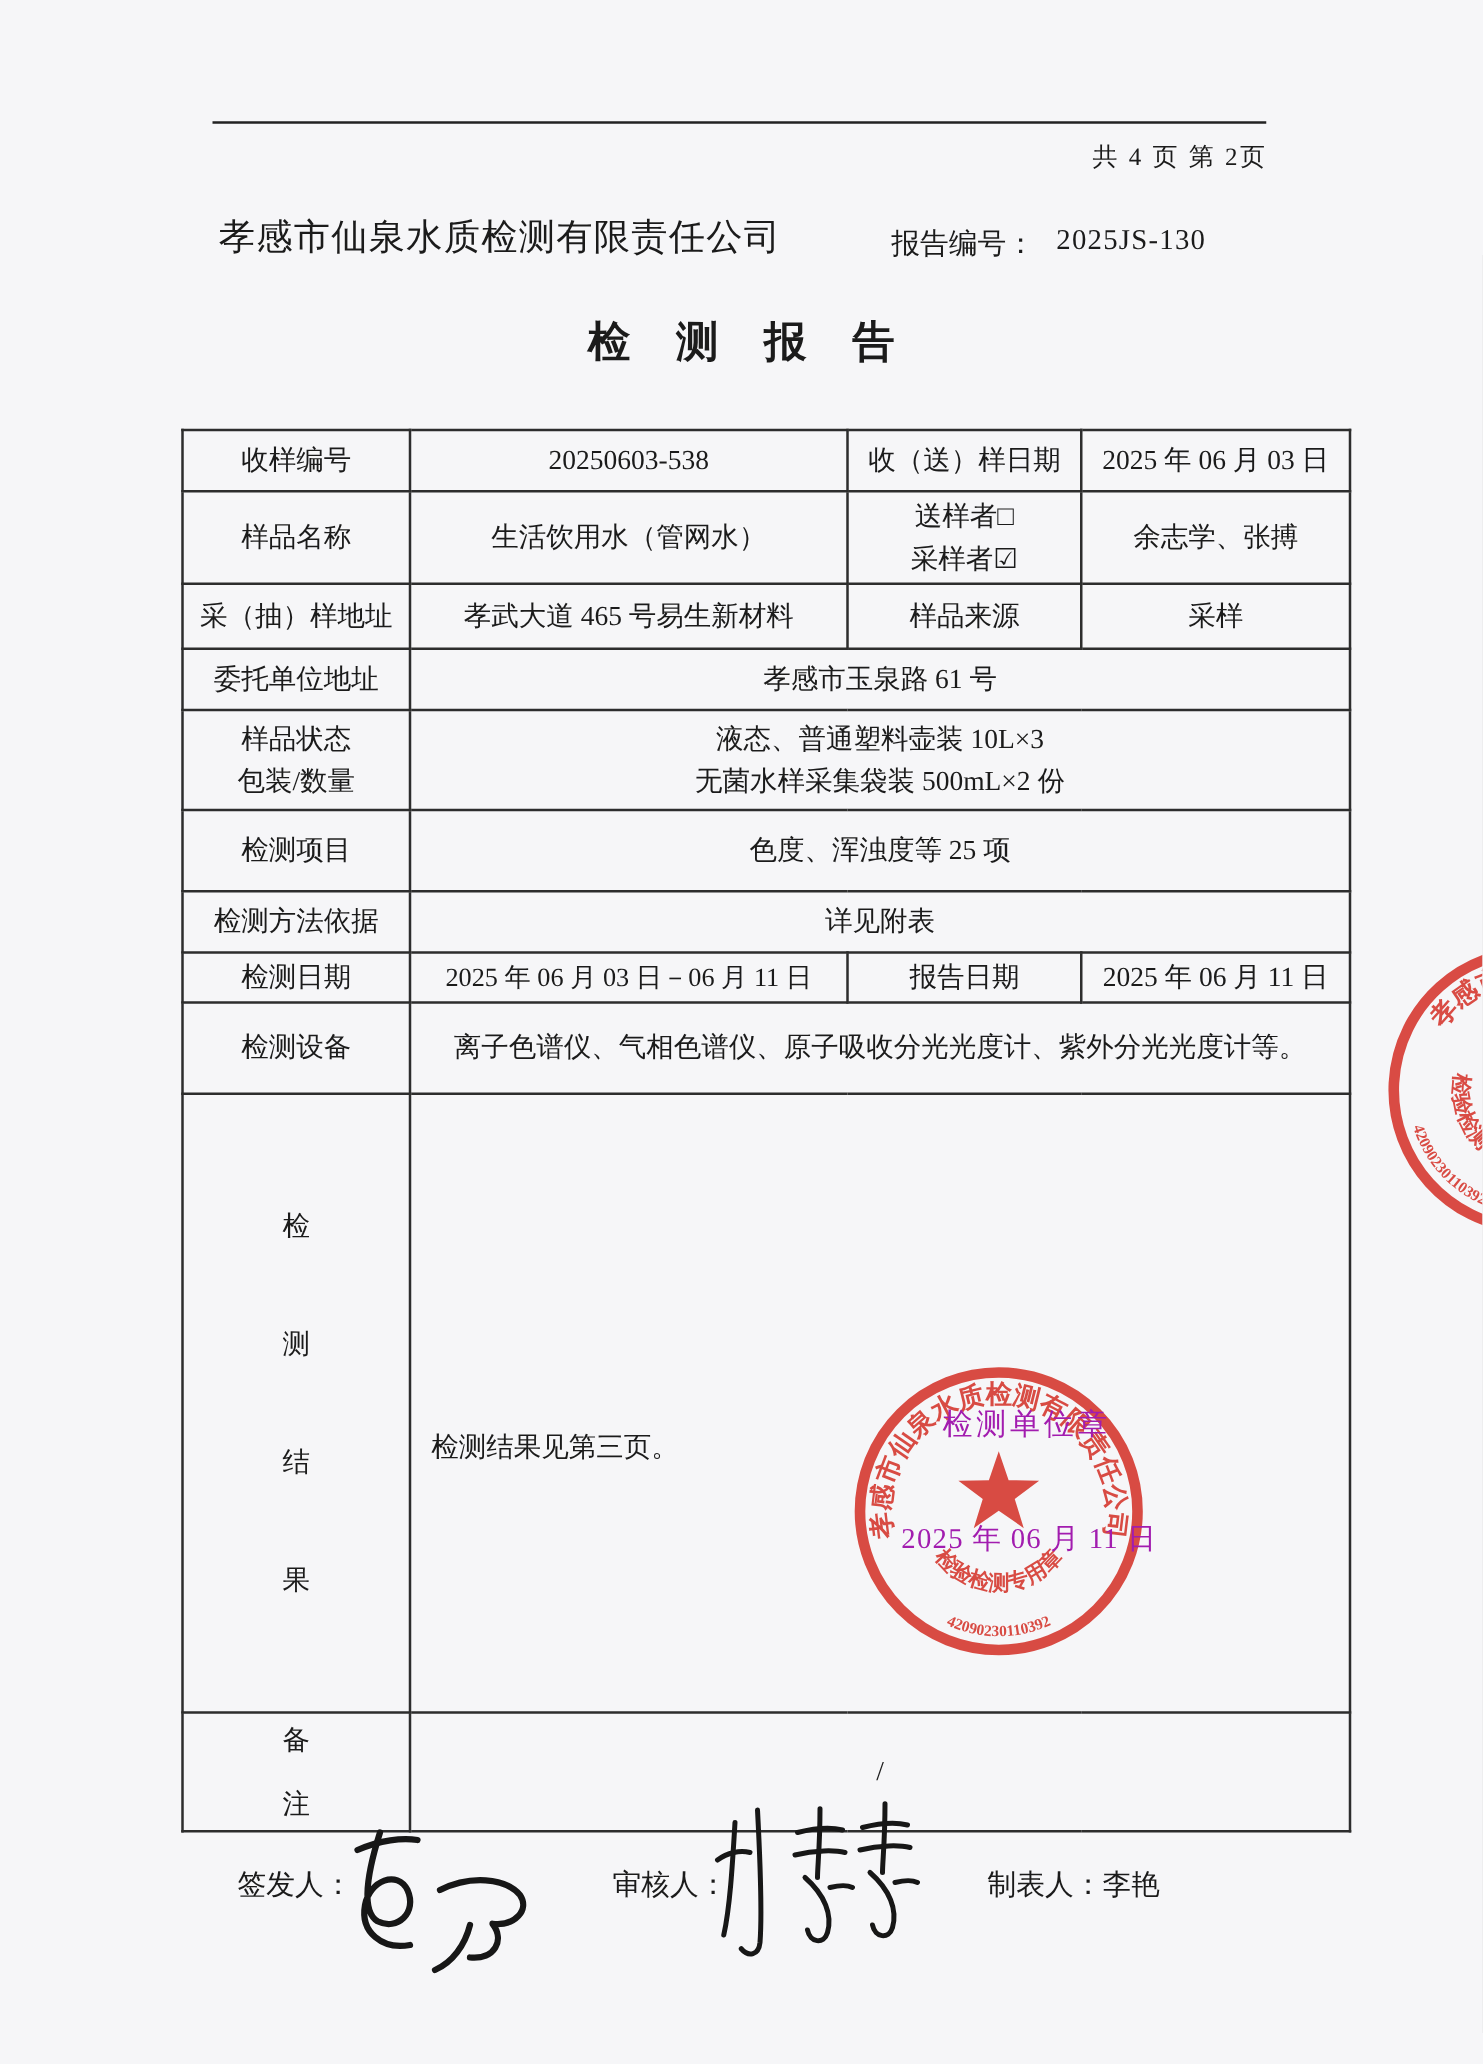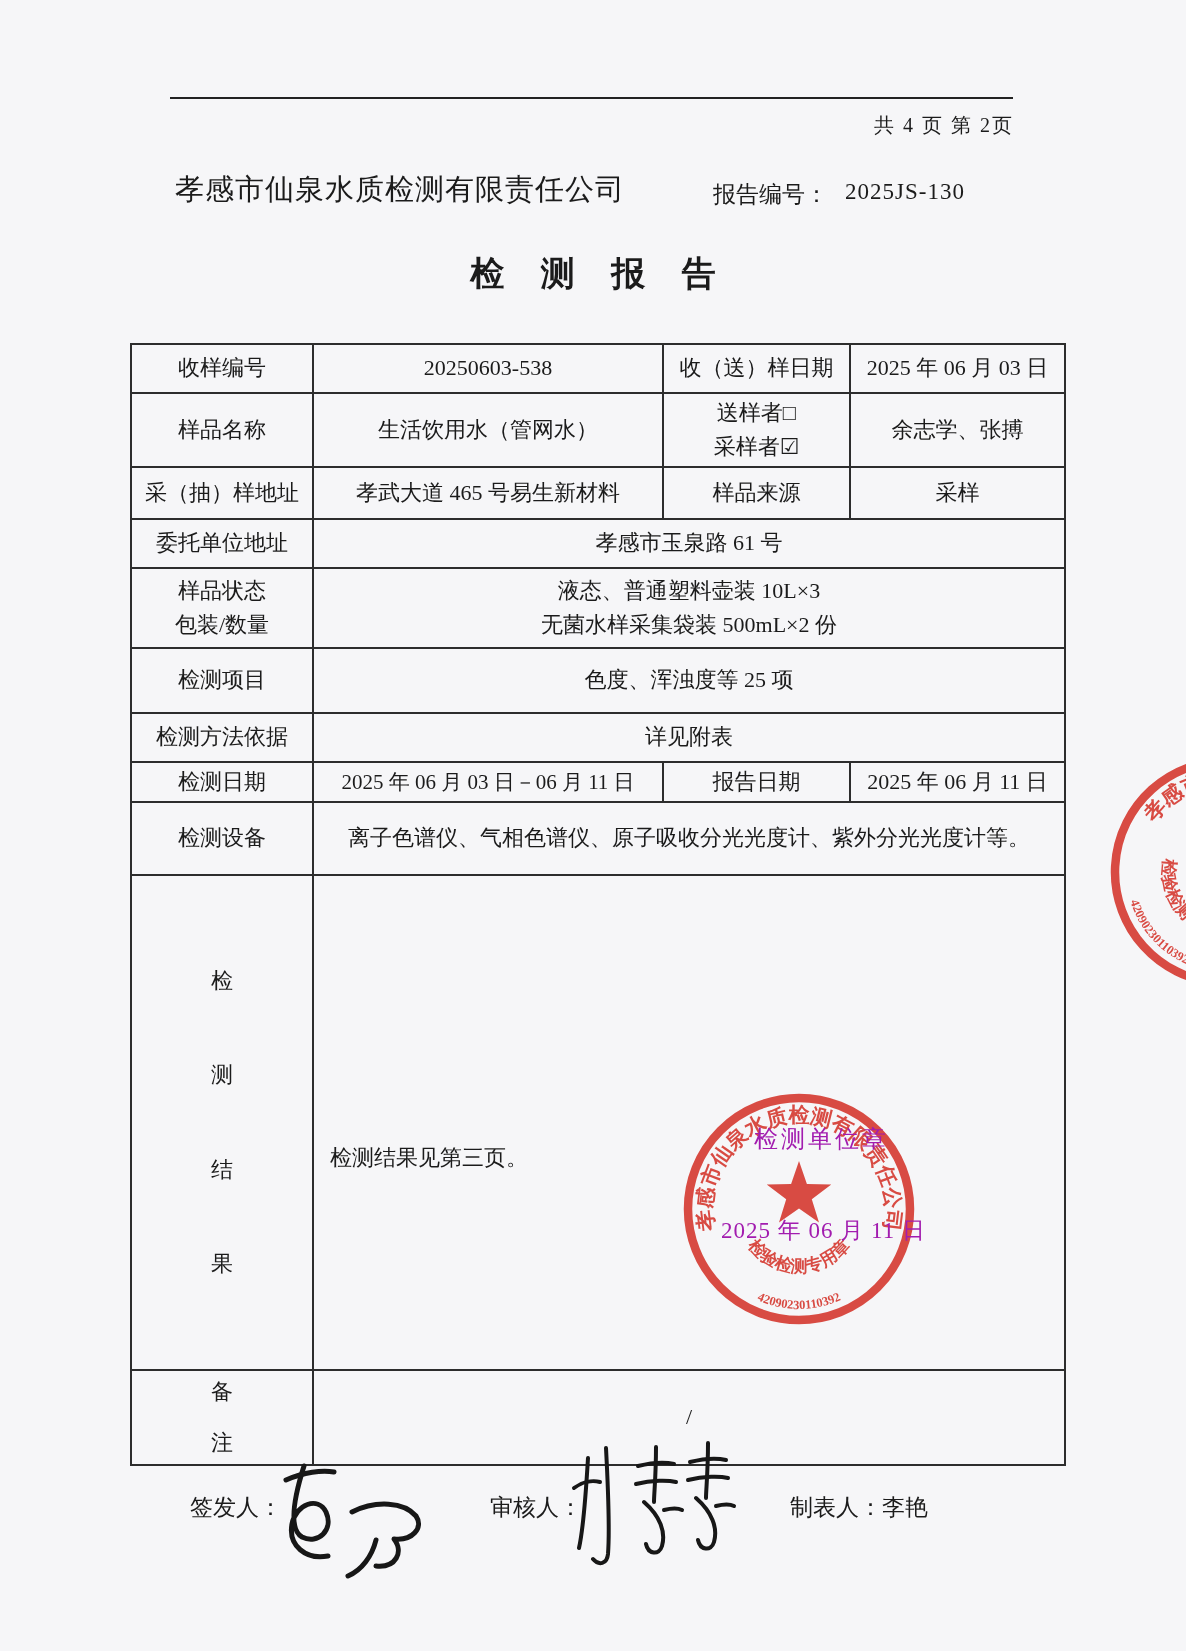--- a/index.html
+++ b/index.html
@@ -12,21 +12,21 @@
   .abs{position:absolute;}
   
   .page-info{top:64px;right:172px;font-size:20px;letter-spacing:2px;margin-top:48px;}
   .header-line{left:170px;top:97px;width:843px;height:2px;background:#222;}
   .company{left:175px;top:170px;font-size:29px;letter-spacing:1px;font-weight:500;}
   .report-no-label{left:713px;top:179px;font-size:23px;}
   .report-no-value{left:845px;top:179px;font-size:23px;letter-spacing:1px;}
   .doc-title{left:600px;top:251px;transform:translateX(-50%);font-size:34px;font-weight:700;letter-spacing:14px;white-space:nowrap;}
   
   table.doc{
-    position:absolute;left:130px;top:343px;width:934px;
+    position:absolute;left:145px;top:343px;width:934px;
     border-collapse:collapse;table-layout:fixed;border-radius:21px;
   }
   table.doc td{
     border:2px solid #2d2d2d;font-size:22px;text-align:center;
     vertical-align:middle;padding:2px 6px;line-height:1.3;
     overflow:hidden;
   }
   td.lefted{text-align:left;padding-left:14px;}
   .two-line div{line-height:1.55;}
   .vstack{display:flex;flex-direction:column;align-items:center;}

